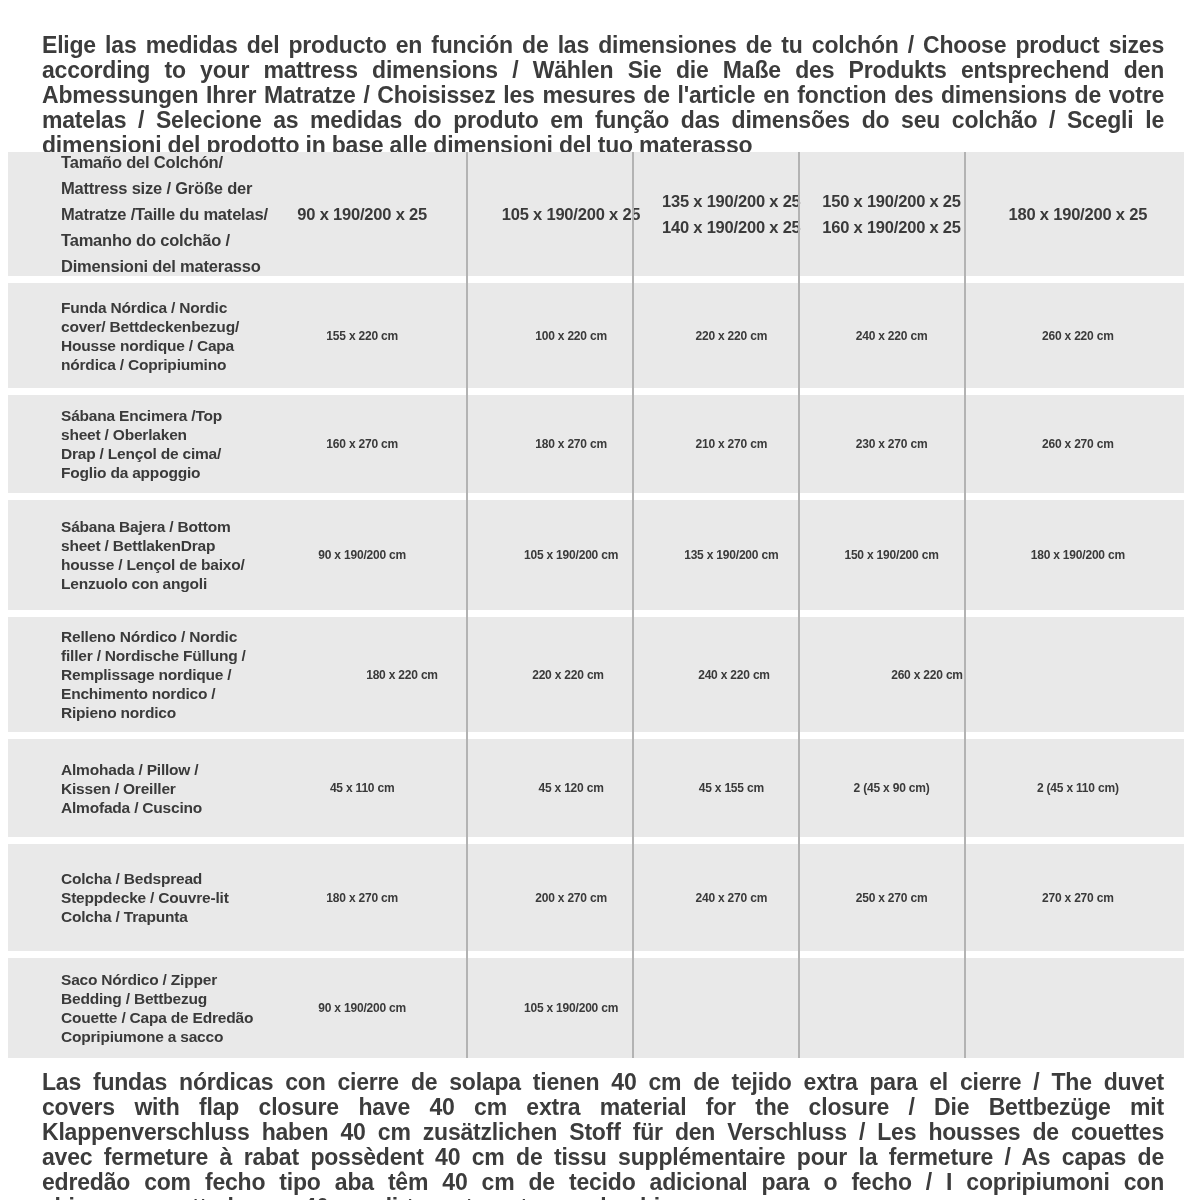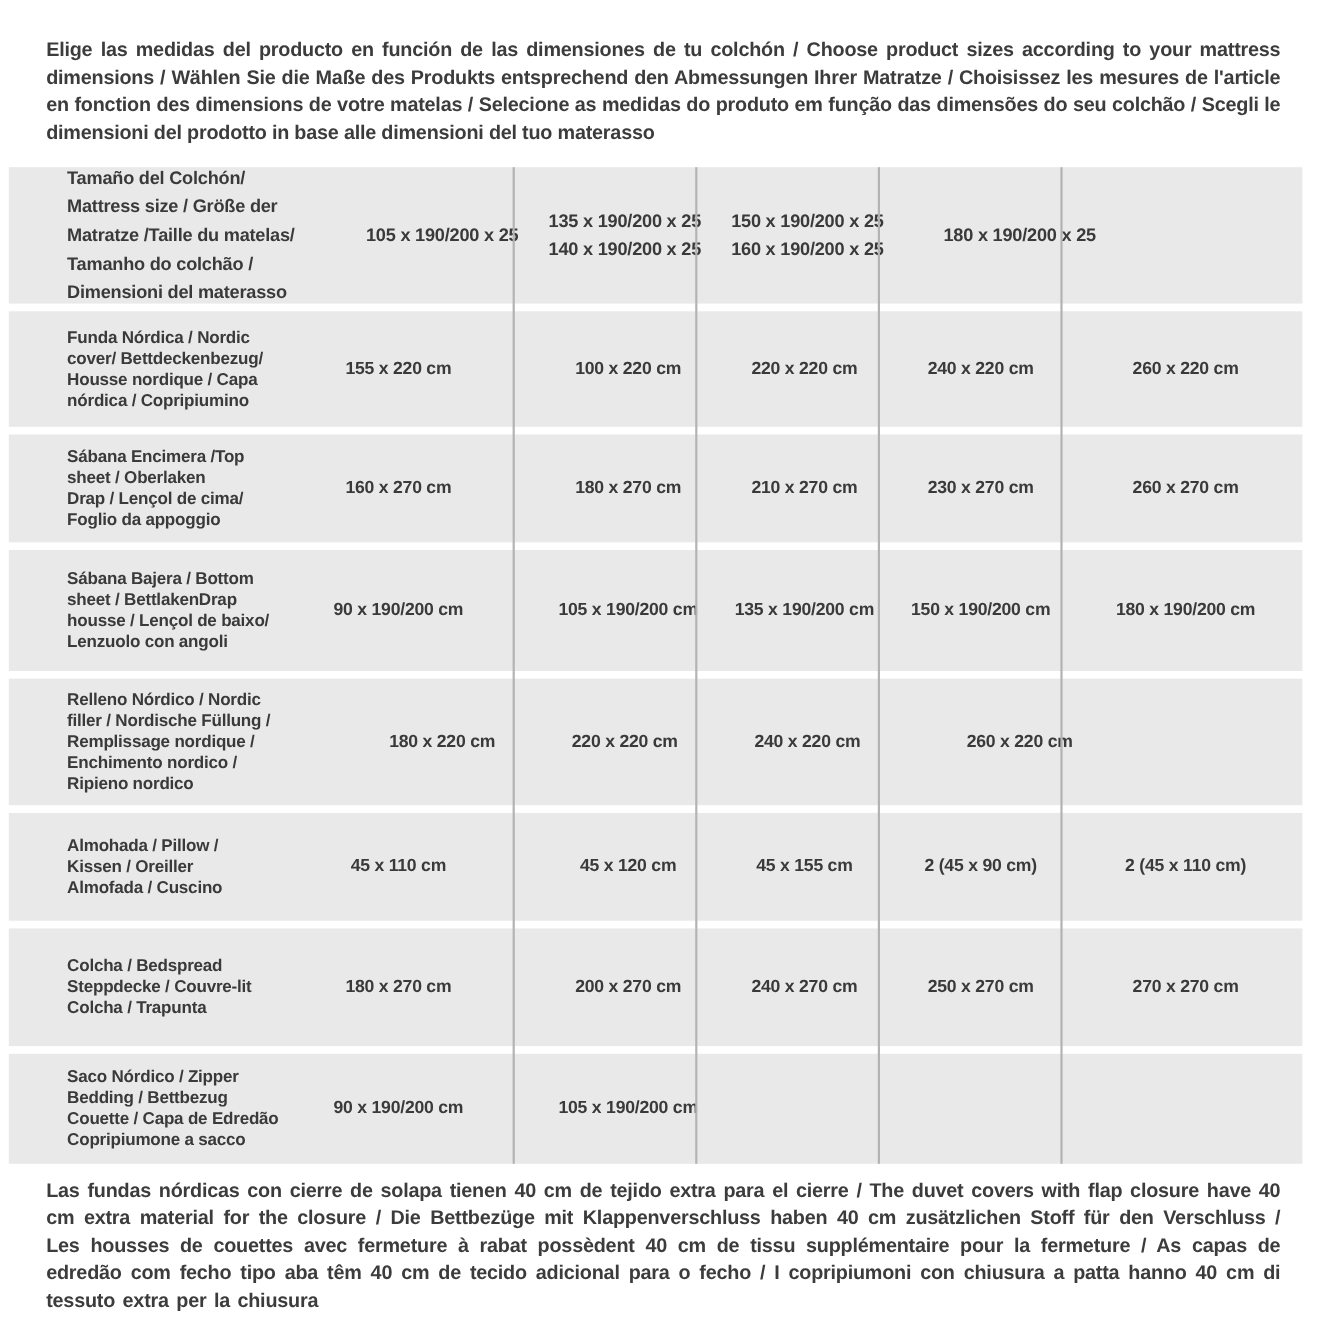--- a/index.html
+++ b/index.html
@@ -14,21 +14,21 @@
   .page {
     position: relative;
     width: 1200px;
     height: 1200px;
     color: #3c3c3c;
   }
   .para {
     position: absolute;
     left: 42px;
     width: 1122px;
-    font-size: 18px;
+    font-size: 23px;
     line-height: 25px;
     font-weight: bold;
     letter-spacing: -0.2px;
     text-align: justify;
     color: #3c3c3c;
     margin: 0;
   }
   .intro { top: 33px; }
   .footnote { top: 1070px; word-spacing: 2px; }
 
@@ -42,21 +42,21 @@
     display: flex;
     background: #e9e9e9;
     margin-bottom: 7px;
   }
   .cell {
     display: flex;
     align-items: center;
     justify-content: center;
     text-align: center;
     font-weight: bold;
-    font-size: 16px;
+    font-size: 12px;
     letter-spacing: -0.2px;
     line-height: 20px;
     white-space: pre-line;
     color: #3a3a3a;
   }
   .cell.label {
     width: 272px;
     justify-content: flex-start;
     text-align: left;
     padding-left: 53px;
@@ -100,20 +100,21 @@
   <p class="para intro">Elige las medidas del producto en función de las dimensiones de tu colchón / Choose product sizes according to your mattress dimensions / Wählen Sie die Maße des Produkts entsprechend den Abmessungen Ihrer Matratze / Choisissez les mesures de l'article en fonction des dimensions de votre matelas / Selecione as medidas do produto em função das dimensões do seu colchão / Scegli le dimensioni del prodotto in base alle dimensioni del tuo materasso</p>
 
   <div class="size-table">
 
     <div class="t-row header">
       <div class="cell label">Tamaño del Colchón/
 Mattress size / Größe der
 Matratze /Taille du matelas/
 Tamanho do colchão /
 Dimensioni del materasso</div>
+      <div class="cell v1">90 x 190/200 x 25</div>
       <div class="cell v2">105 x 190/200 x 25</div>
       <div class="cell v3">135 x 190/200 x 25
 140 x 190/200 x 25</div>
       <div class="cell v4">150 x 190/200 x 25
 160 x 190/200 x 25</div>
       <div class="cell v5">180 x 190/200 x 25</div>
     </div>
 
     <div class="t-row r-funda">
       <div class="cell label">Funda Nórdica /  Nordic

